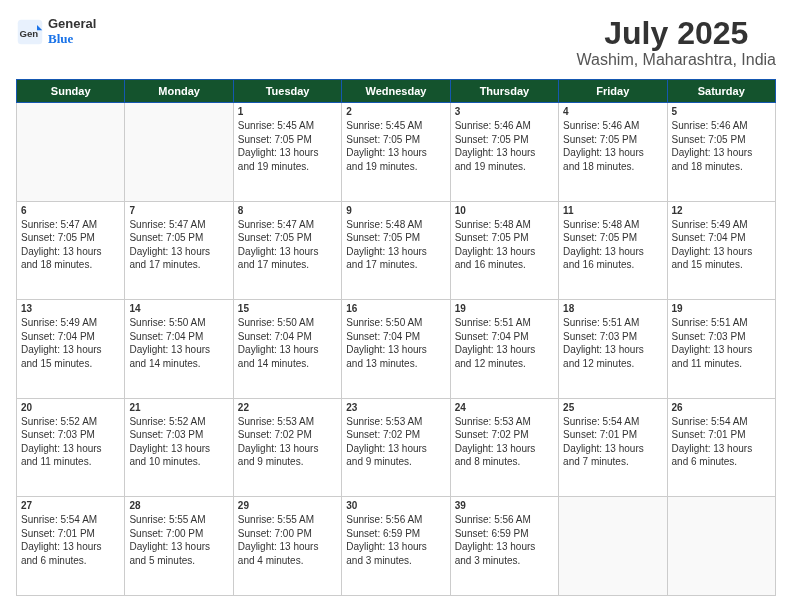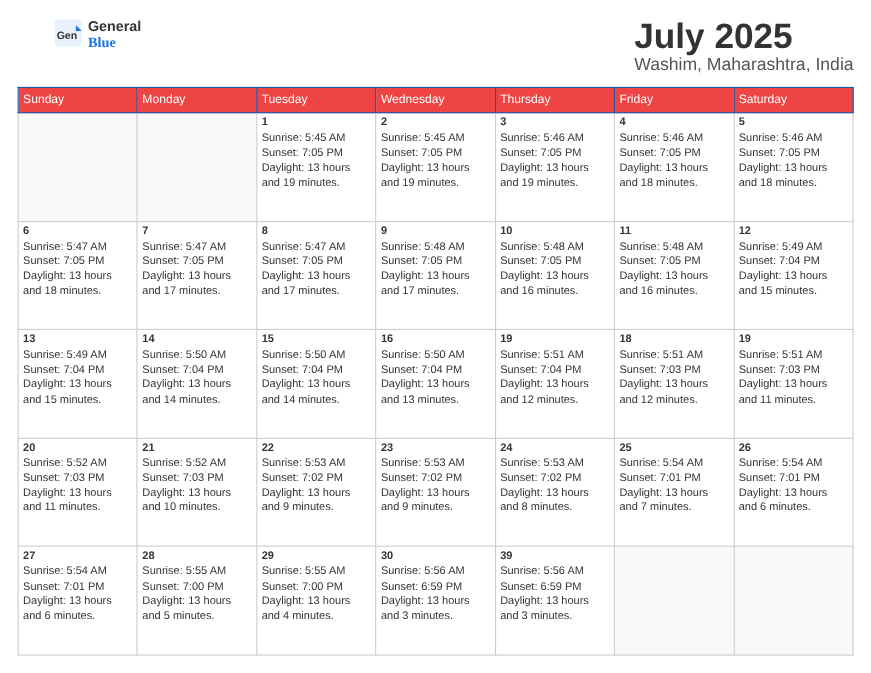--- a/index.html
+++ b/index.html
@@ -18,63 +18,62 @@
       flex-direction: column;
     }
     .header {
       display: flex;
       justify-content: space-between;
       align-items: flex-start;
       margin-bottom: 10px;
     }
     .logo {
       display: flex;
-      align-items: flex-start;
+      align-items: center;
       gap: 4px;
-      margin-left: 32px;
     }
     .logo-text {
       display: flex;
       flex-direction: column;
       font-size: 13px;
       font-weight: bold;
     }
     .logo-general { color: #333; }
     .logo-blue { color: #1a73e8; font-family: Liberation Serif, serif; }
     .logo-icon {
       width: 28px;
       height: 28px;
     }
     .title-block {
-      text-align: left;
+      text-align: center;
     }
     .month-year {
       font-size: 32px;
       font-weight: bold;
       color: #333;
       line-height: 1.1;
     }
     .location {
       font-size: 16px;
       color: #555;
     }
     .calendar {
       flex: 1;
       border: 1px solid #ccc;
       border-collapse: collapse;
       width: 100%;
       table-layout: fixed;
     }
     .calendar thead tr th {
-      background-color: #ef4444;
+      background-color: #14532d;
       color: white;
       font-size: 11px;
-      font-weight: normal;
+      font-weight: bold;
       padding: 5px 4px;
-      text-align: left;
+      text-align: center;
       border: 1px solid #1557b0;
     }
     .calendar tbody tr td {
       border: 1px solid #ccc;
       vertical-align: top;
       padding: 3px 4px;
       font-size: 9px;
       color: #333;
       height: 82px;
       background: #fff;

